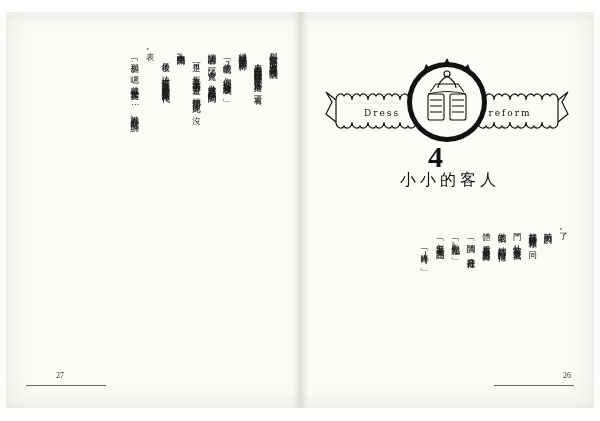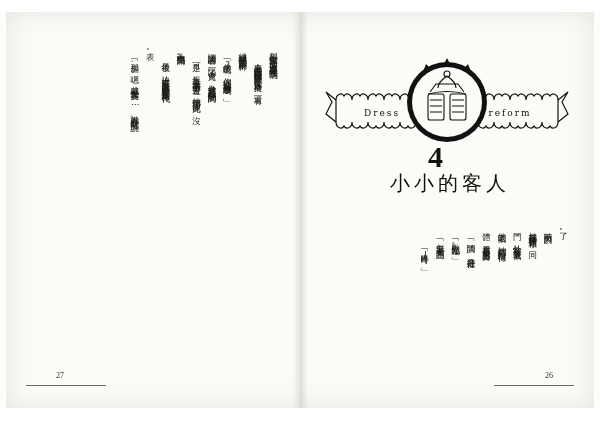--- a/index.html
+++ b/index.html
@@ -95,21 +95,21 @@
   }
 
   .folio {
     position: absolute;
     bottom: 28px;
     font-size: 8px;
     color: #333;
     font-family: "Liberation Serif", serif;
   }
   .folio-left { left: 50px; }
-  .folio-right { right: 41px; }
+  .folio-right { right: 23px; }
 
   .rule {
     position: absolute;
     height: 1px;
     background: #6b6b6b;
     bottom: 22px;
   }
   .rule-left { left: 20px; width: 80px; }
   .rule-right { right: 20px; width: 80px; }
 
@@ -131,21 +131,21 @@
     color: #111;
     letter-spacing: -1px;
   }
   .chap-title {
     position: absolute;
     top: 158px;
     left: 30px;
     width: 240px;
     text-align: center;
     font-family: "DejaVu Sans", sans-serif;
-    font-size: 20px;
+    font-size: 16px;
     letter-spacing: 4px;
     color: #111;
   }
 </style>
 </head>
 <body>
 
 <div id="page">
   <div class="scan-edge-top"></div>
   <div class="scan-edge-bottom"></div>

